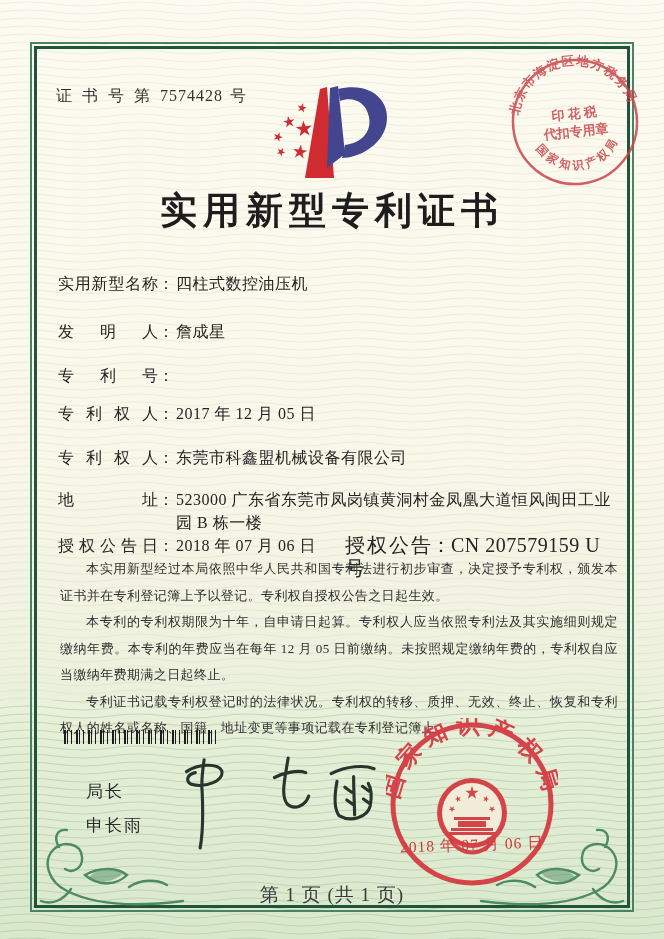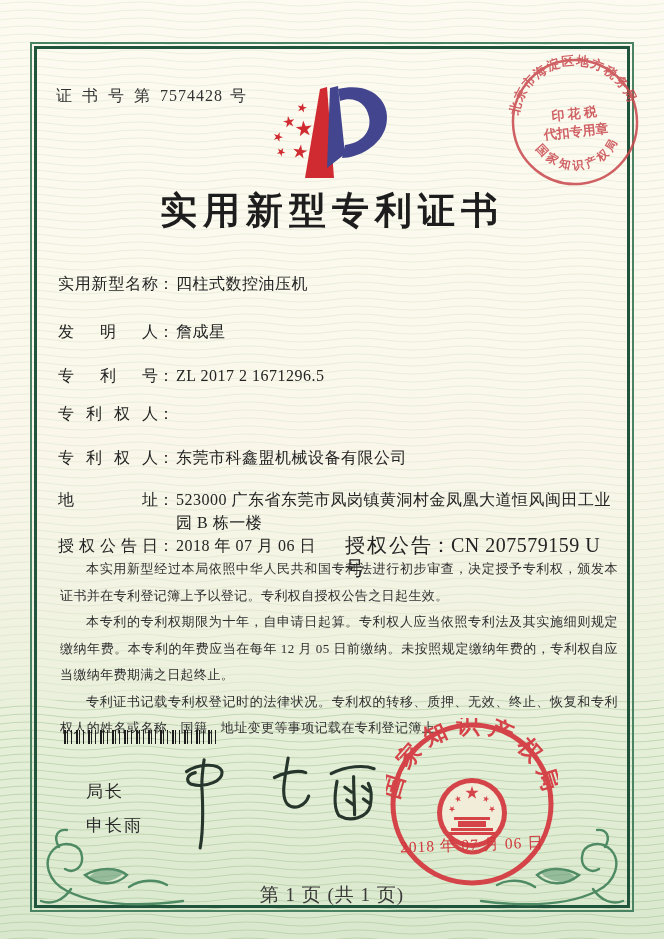--- a/index.html
+++ b/index.html
@@ -103,25 +103,25 @@
     <span class="f-value">四柱式数控油压机</span>
   </div>
   <div class="f-row r2">
     <span class="f-label">发明人</span>
       <span class="f-colon">：</span>
     <span class="f-value">詹成星</span>
   </div>
   <div class="f-row r3">
     <span class="f-label">专利号</span>
       <span class="f-colon">：</span>
-    <span class="f-value">ZL 2017 2 1671296.5</span>
   </div>
   <div class="f-row r4">
     <span class="f-label">专利权人</span>
       <span class="f-colon">：</span>
+    <span class="f-value">2017 年 12 月 05 日</span>
   </div>
   <div class="f-row r5">
     <span class="f-label">专利权人</span>
       <span class="f-colon">：</span>
     <span class="f-value">东莞市科鑫盟机械设备有限公司</span>
   </div>
   <div class="f-row r6">
     <span class="f-label">地址</span>
       <span class="f-colon">：</span>
     <span class="f-value">523000 广东省东莞市凤岗镇黄洞村金凤凰大道恒风闽田工业园 B 栋一楼</span>

